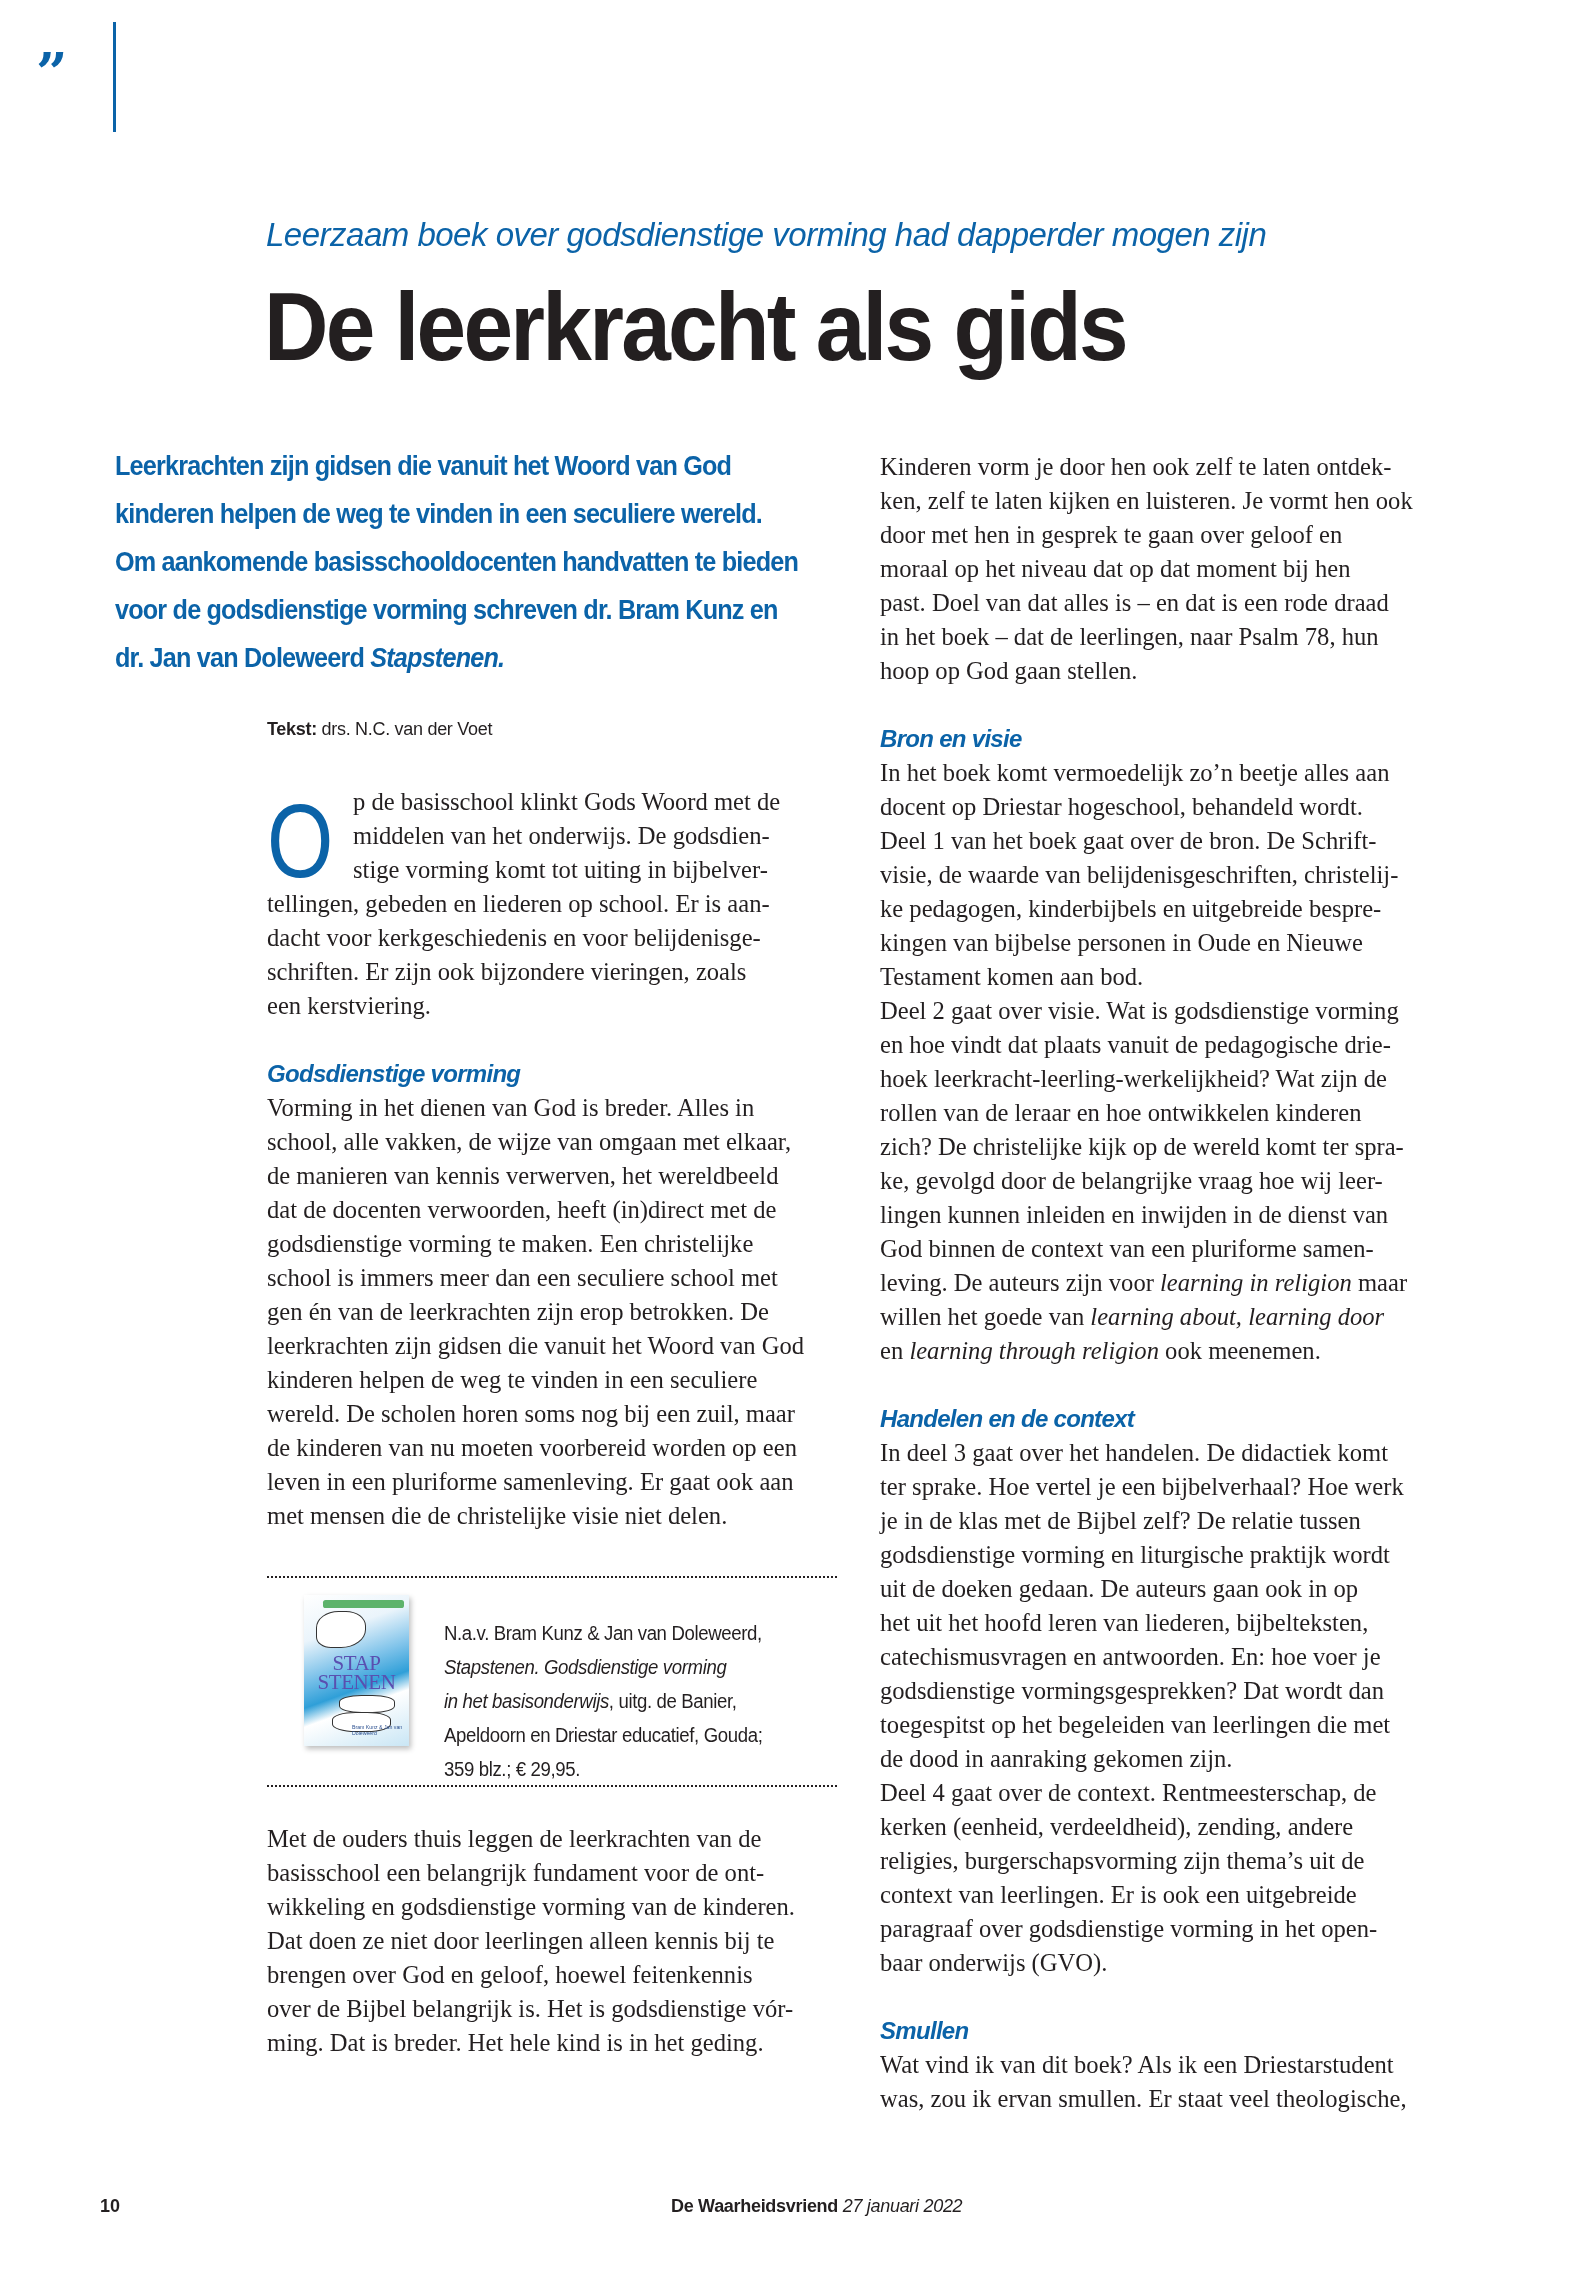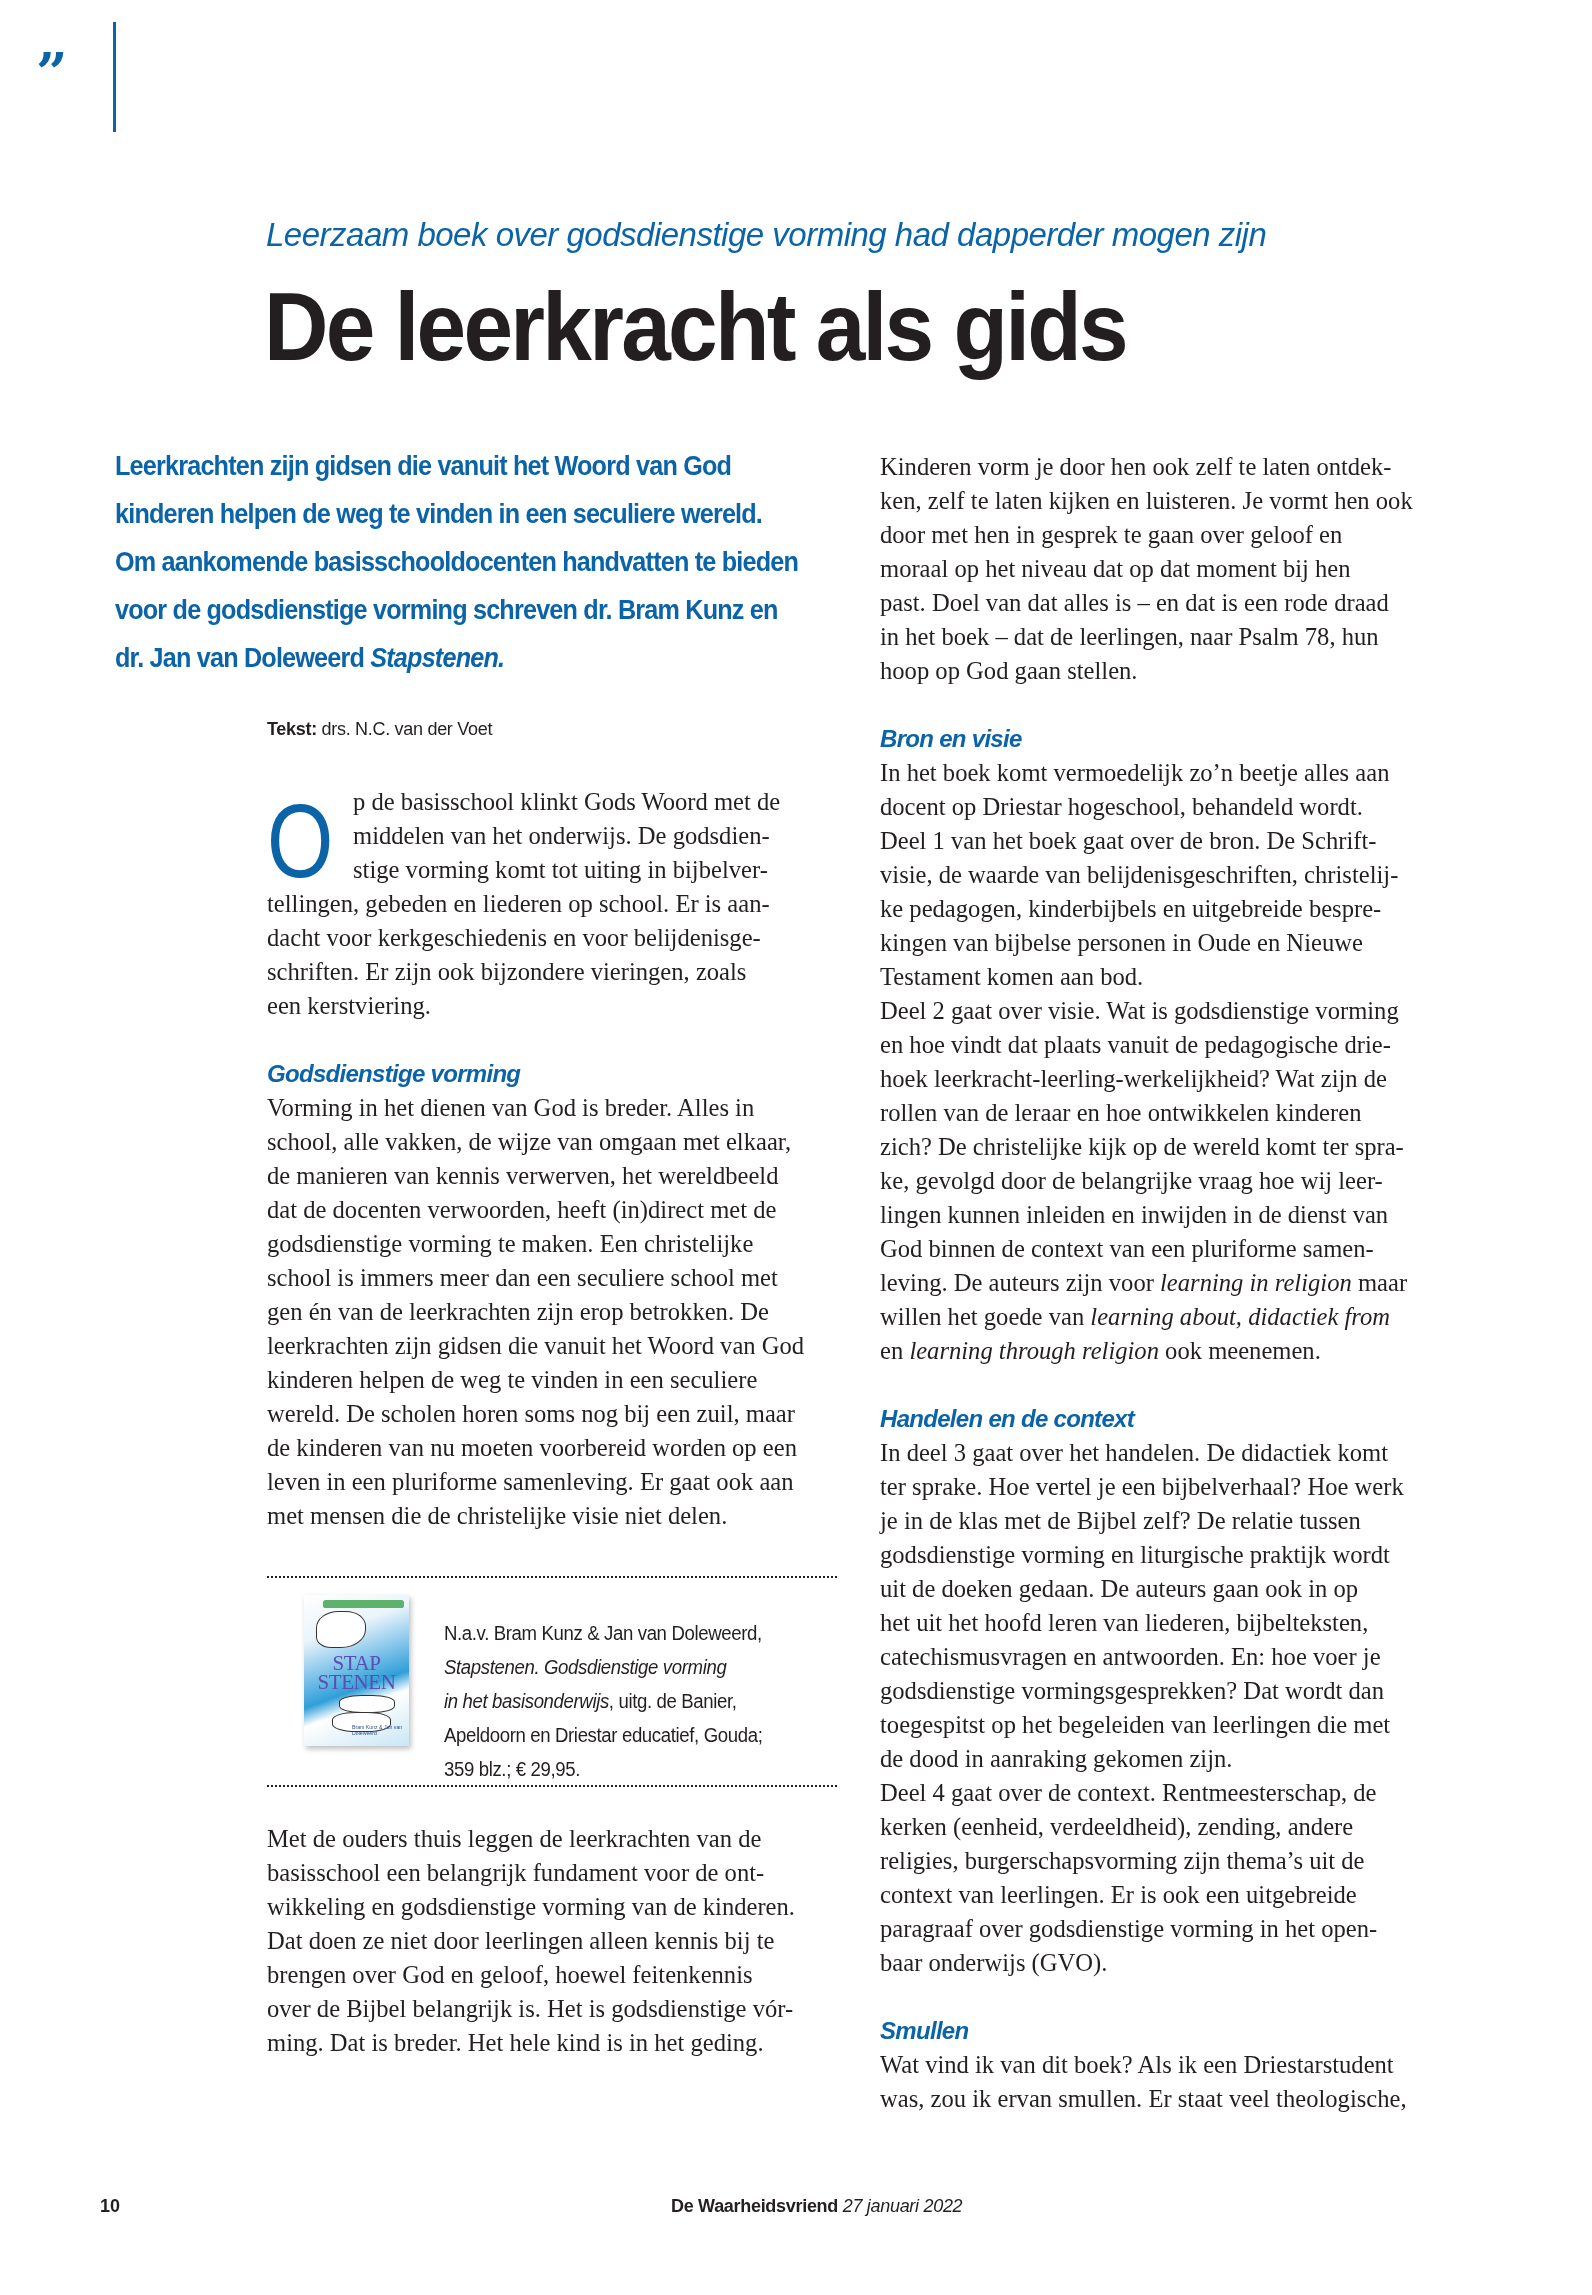--- a/index.html
+++ b/index.html
@@ -153,21 +153,21 @@
     <span class="line">Testament komen aan bod.</span>
     <span class="line">Deel 2 gaat over visie. Wat is godsdienstige vorming</span>
     <span class="line">en hoe vindt dat plaats vanuit de pedagogische drie-</span>
     <span class="line">hoek leerkracht-leerling-werkelijkheid? Wat zijn de</span>
     <span class="line">rollen van de leraar en hoe ontwikkelen kinderen</span>
     <span class="line">zich? De christelijke kijk op de wereld komt ter spra-</span>
     <span class="line">ke, gevolgd door de belangrijke vraag hoe wij leer-</span>
     <span class="line">lingen kunnen inleiden en inwijden in de dienst van</span>
     <span class="line">God binnen de context van een pluriforme samen-</span>
     <span class="line"><span>leving. De auteurs zijn voor </span><em>learning in religion</em><span> maar</span></span>
-    <span class="line"><span>willen het goede van </span><em>learning about, didactiek from</em></span>
+    <span class="line"><span>willen het goede van </span><em>learning about, learning door</em></span>
     <span class="line"><span>en </span><em>learning through religion</em><span> ook meenemen.</span></span>
   </div>
 
   <span class="gap"></span>
   <span class="subhead">Handelen en de context</span>
   <div>
     <span class="line">In deel 3 gaat over het handelen. De didactiek komt</span>
     <span class="line">ter sprake. Hoe vertel je een bijbelverhaal? Hoe werk</span>
     <span class="line">je in de klas met de Bijbel zelf? De relatie tussen</span>
     <span class="line">godsdienstige vorming en liturgische praktijk wordt</span>

